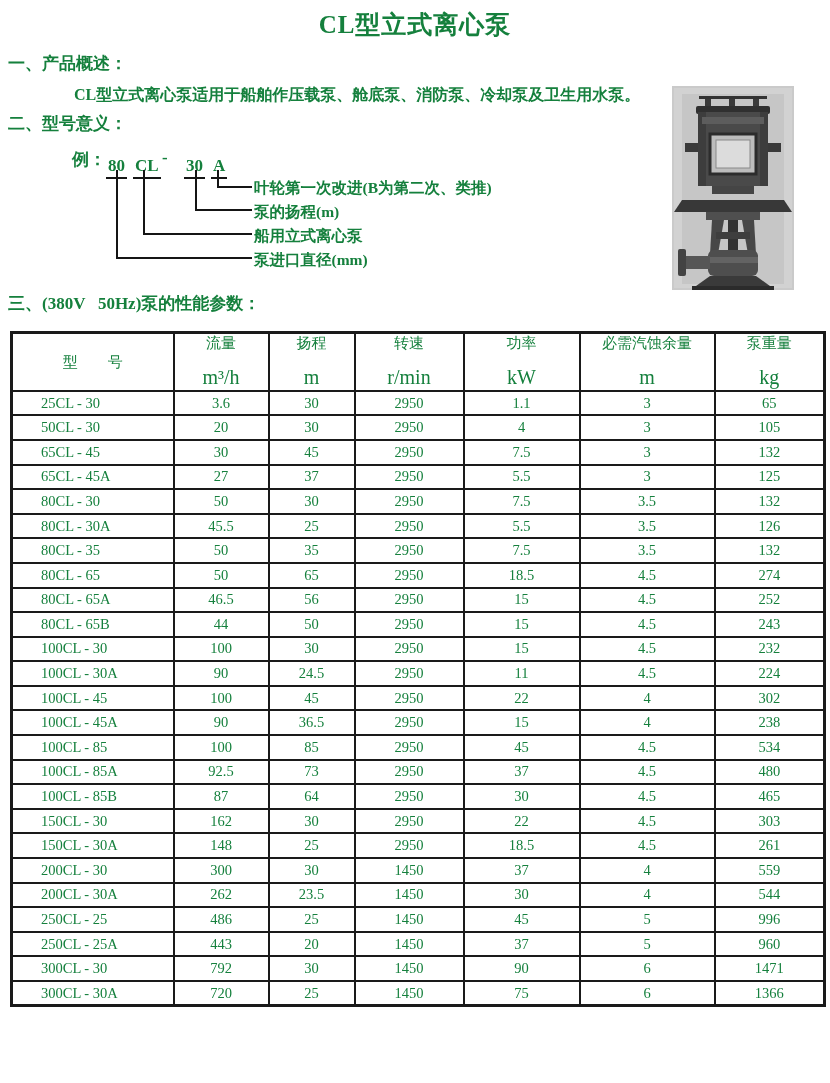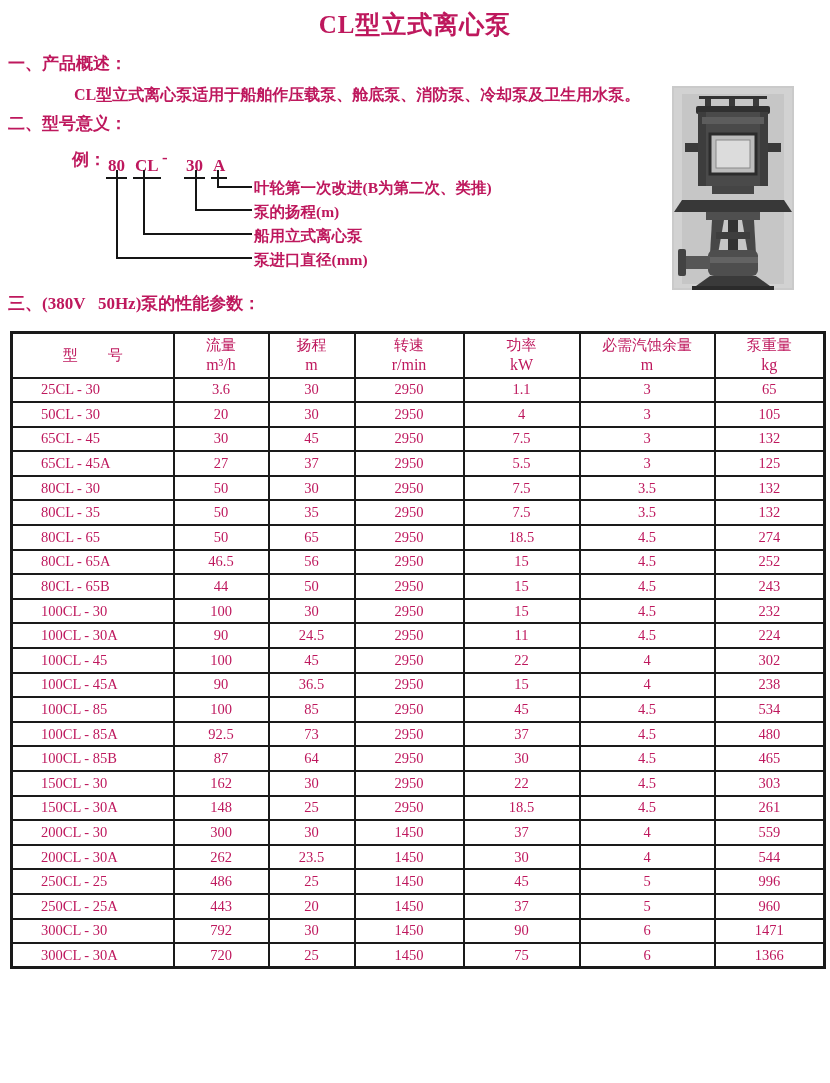--- a/index.html
+++ b/index.html
@@ -3,21 +3,21 @@
 <meta charset="utf-8">
 <style>
   * { margin:0; padding:0; box-sizing:border-box; }
   html,body { background:#e8e8e8; }
   .page {
     position:relative;
     width:830px; height:1083px;
     margin:0 auto;
     background:#ffffff;
     font-family:"Liberation Serif","DejaVu Serif",serif;
-    color:#be185d;
+    color:#15803d;
     overflow:hidden;
   }
   .page-title {
     position:absolute; left:0; top:8px; width:100%;
     text-align:center; font-size:25px; font-weight:bold;
     letter-spacing:1px;
   }
   .sec-heading {
     position:absolute; left:8px;
     font-size:17px; font-weight:bold; white-space:pre;
@@ -59,21 +59,21 @@
   .perf-table th, .perf-table td {
     border:2px solid #1a1a1a;
     text-align:center; vertical-align:middle;
     font-weight:normal;
     overflow:hidden; white-space:pre;
   }
   .perf-table { border:3px solid #1a1a1a;padding-left:10px; }
   .perf-table thead th { height:45px; line-height:1.25; font-size:15px; }
   .perf-table tbody td { height:24.6px; padding:0 2px; }
   .perf-table tbody td.model { text-align:left; padding-left:28px; }
-  .th-unit { font-size:16px; }
+  .th-unit { font-size:20px;margin-top:12px; }
 </style>
 </head>
 <body>
 
 <div class="page">
 
   <h1 class="page-title">CL型立式离心泵</h1>
 
   <div class="sec-heading s1">一、产品概述：</div>
   <div class="body-text">CL型立式离心泵适用于船舶作压载泵、舱底泵、消防泵、冷却泵及卫生用水泵。</div>
@@ -205,20 +205,29 @@
         <tr>
           <td class="model">80CL - 30</td>
           <td>50</td>
           <td>30</td>
           <td>2950</td>
           <td>7.5</td>
           <td>3.5</td>
           <td>132</td>
         </tr>
         <tr>
+          <td class="model">80CL - 30A</td>
+          <td>45.5</td>
+          <td>25</td>
+          <td>2950</td>
+          <td>5.5</td>
+          <td>3.5</td>
+          <td>126</td>
+        </tr>
+        <tr>
           <td class="model">80CL - 35</td>
           <td>50</td>
           <td>35</td>
           <td>2950</td>
           <td>7.5</td>
           <td>3.5</td>
           <td>132</td>
         </tr>
         <tr>
           <td class="model">80CL - 65</td>

